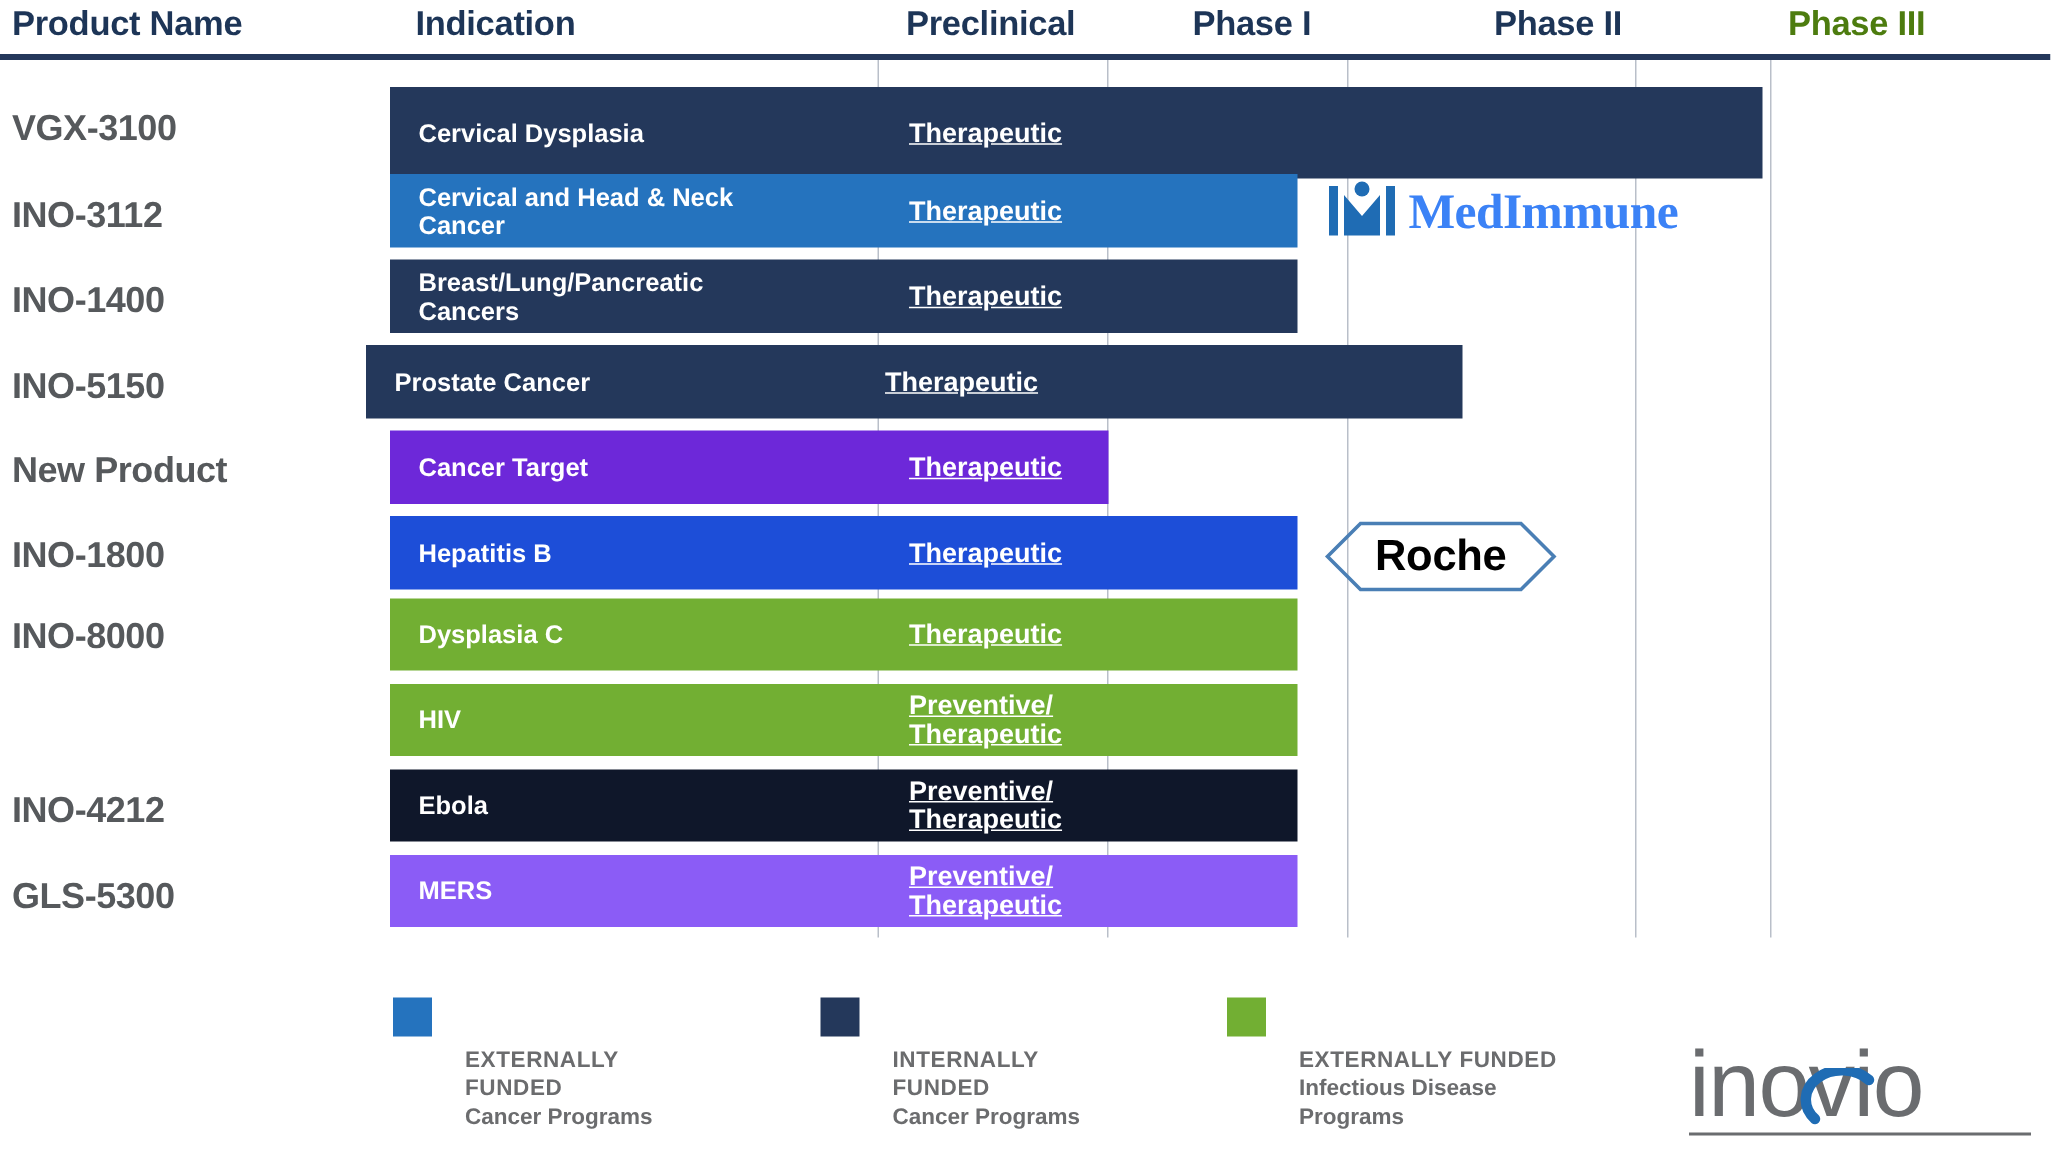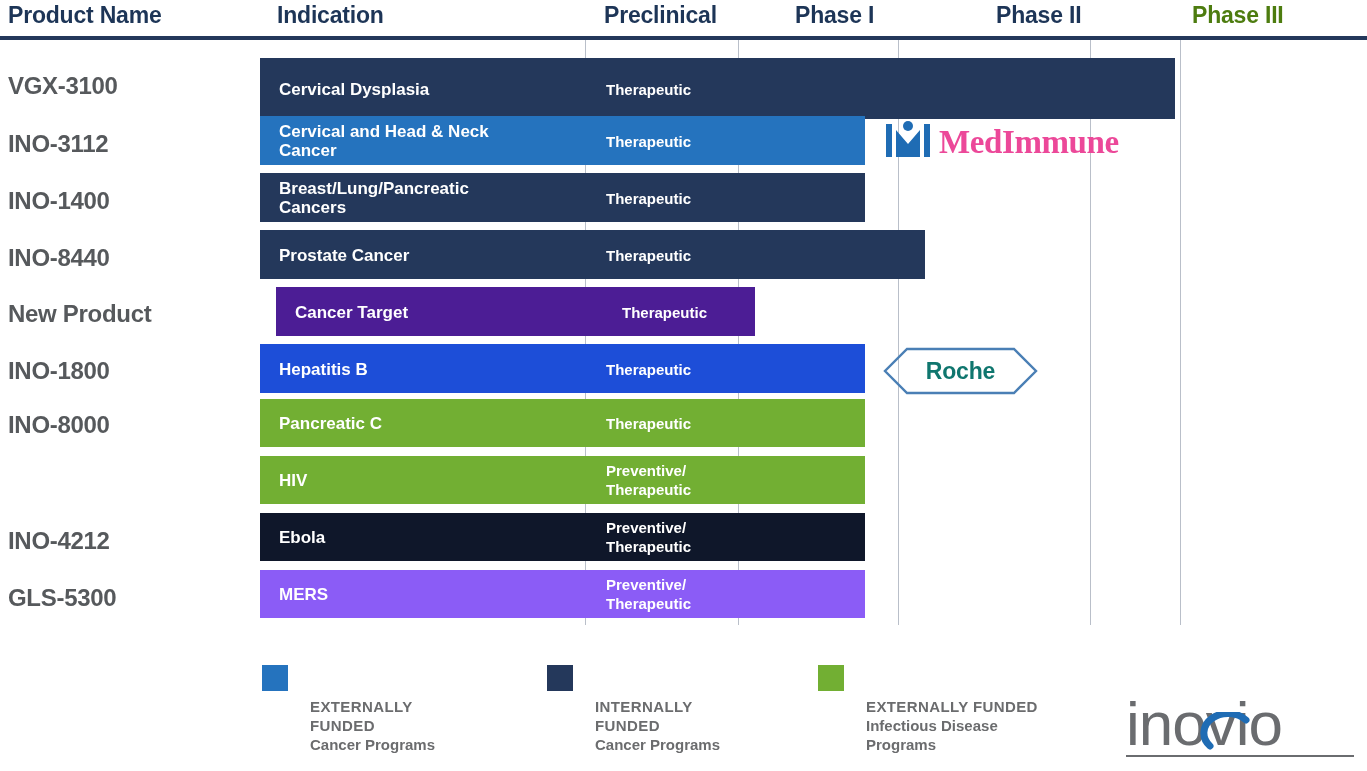--- a/index.html
+++ b/index.html
@@ -54,41 +54,42 @@
   .bar .ind {
     position: absolute; left: 18px; top: 50%;
     transform: translateY(-50%);
     color: #ffffff; font-weight: bold; font-size: 17px;
     line-height: 19px;
     white-space: pre-line;
   }
   .bar .typ {
     position: absolute; left: 345px; top: 50%;
     transform: translateY(-50%);
-    color: #ffffff; font-weight: bold; font-size: 15px;
+    color: #ffffff; font-weight: bold; font-size: 18px;
     line-height: 19px;
     white-space: pre-line;
+    text-decoration: underline;
   }
 
   
   .medimmune {
     position: absolute;
     display: flex; align-items: center; gap: 8px;
   }
   .medimmune .mi-word {
     font-family: "Liberation Serif", serif;
-    font-size: 33px; font-weight: bold; color: #ec4899;
+    font-size: 33px; font-weight: bold; color: #3b82f6;
     letter-spacing: -0.4px;
   }
   .roche {
     position: absolute;
     display: flex; align-items: center; justify-content: center;
   }
   .roche .rc-word {
-    font-size: 23px; font-weight: bold; color: #0f766e;
+    font-size: 29px; font-weight: bold; color: #000000;
     letter-spacing: -0.2px;
   }
 
   
   .legend-item { position: absolute; display: flex; align-items: flex-start; }
   .legend-swatch { width: 26px; height: 26px; flex: 0 0 26px; }
   .legend-text { margin-left: 22px; }
   .legend-text .l1 {
     color: #6b6c6e; font-weight: bold; font-size: 15px;
     line-height: 19px; letter-spacing: 0.4px; white-space: pre-line; margin-top: 32px;
@@ -144,38 +145,38 @@
       <div class="ind">Cervical and Head &amp; Neck
 Cancer</div>
       <div class="typ">Therapeutic</div>
     </div>
     <div class="prod" style="top: 187px; color: rgb(86, 89, 92);">INO-1400</div>
     <div class="bar" style="left: 260px; top: 173px; width: 605px; height: 49px; background: rgb(36, 56, 91);">
       <div class="ind">Breast/Lung/Pancreatic
 Cancers</div>
       <div class="typ">Therapeutic</div>
     </div>
-    <div class="prod" style="top: 244px; color: rgb(86, 89, 92);">INO-8440</div>
-    <div class="bar" style="left: 260px; top: 230px; width: 665px; height: 49px; background: rgb(36, 56, 91);">
+    <div class="prod" style="top: 244px; color: rgb(86, 89, 92);">INO-5150</div>
+    <div class="bar" style="left: 244px; top: 230px; width: 731px; height: 49px; background: rgb(36, 56, 91);">
       <div class="ind">Prostate Cancer</div>
       <div class="typ">Therapeutic</div>
     </div>
     <div class="prod" style="top: 300px; color: rgb(86, 89, 92);">New Product</div>
-    <div class="bar" style="left: 260px; top: 287px; width: 479px; height: 49px; background: #4c1d95; margin-left: 16px;">
+    <div class="bar" style="left: 260px; top: 287px; width: 479px; height: 49px; background: #6d28d9;">
       <div class="ind">Cancer Target</div>
       <div class="typ">Therapeutic</div>
     </div>
     <div class="prod" style="top: 357px; color: rgb(86, 89, 92);">INO-1800</div>
     <div class="bar" style="left: 260px; top: 344px; width: 605px; height: 49px; background: #1d4ed8;">
       <div class="ind">Hepatitis B</div>
       <div class="typ">Therapeutic</div>
     </div>
     <div class="prod" style="top: 411px; color: rgb(86, 89, 92);">INO-8000</div>
     <div class="bar" style="left: 260px; top: 399px; width: 605px; height: 48px; background: rgb(114, 175, 51);">
-      <div class="ind">Pancreatic C</div>
+      <div class="ind">Dysplasia C</div>
       <div class="typ">Therapeutic</div>
     </div>
     <div class="bar" style="left: 260px; top: 456px; width: 605px; height: 48px; background: rgb(114, 175, 51);">
       <div class="ind">HIV</div>
       <div class="typ">Preventive/
 Therapeutic</div>
     </div>
     <div class="prod" style="top: 527px; color: rgb(86, 89, 92);">INO-4212</div>
     <div class="bar" style="left: 260px; top: 513px; width: 605px; height: 48px; background: #0f172a;">
       <div class="ind">Ebola</div>

